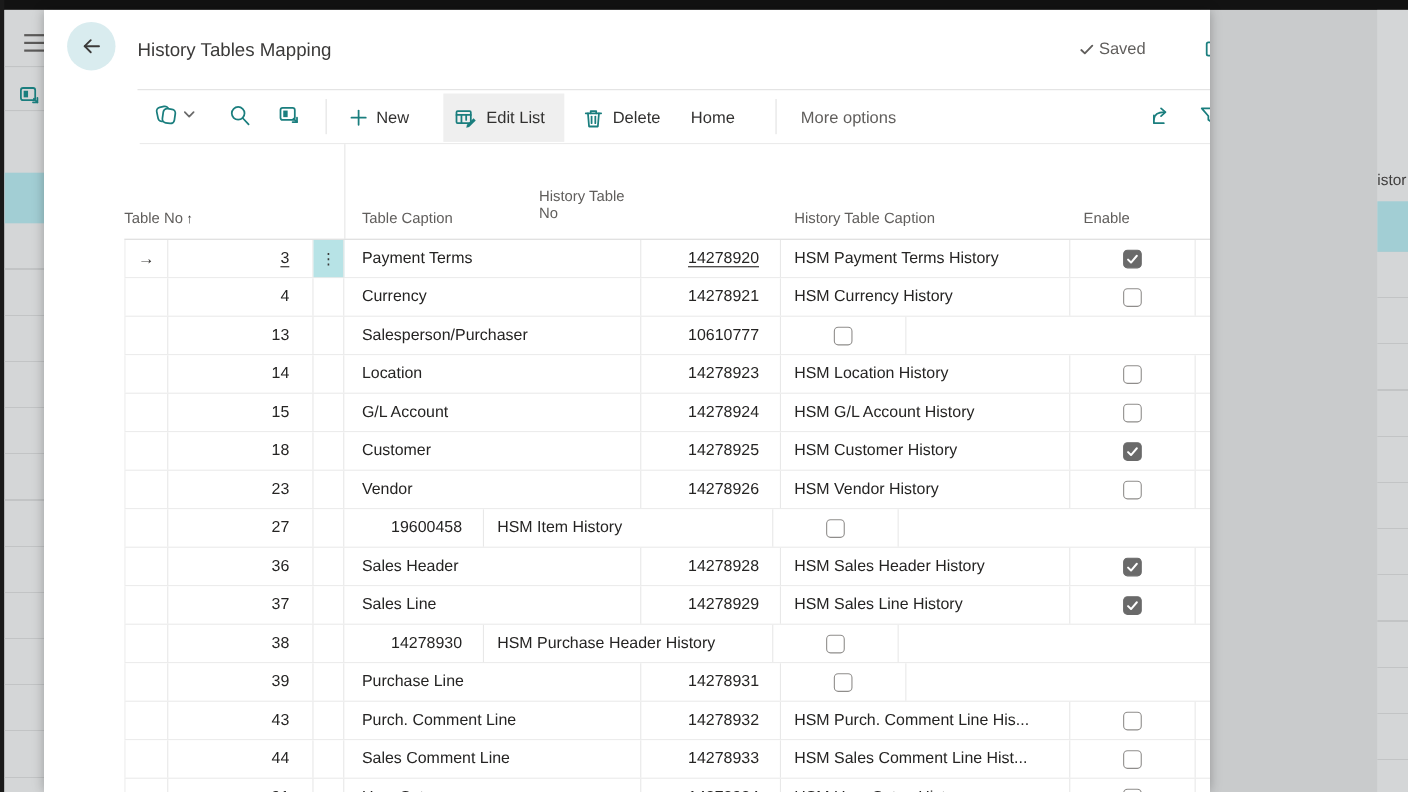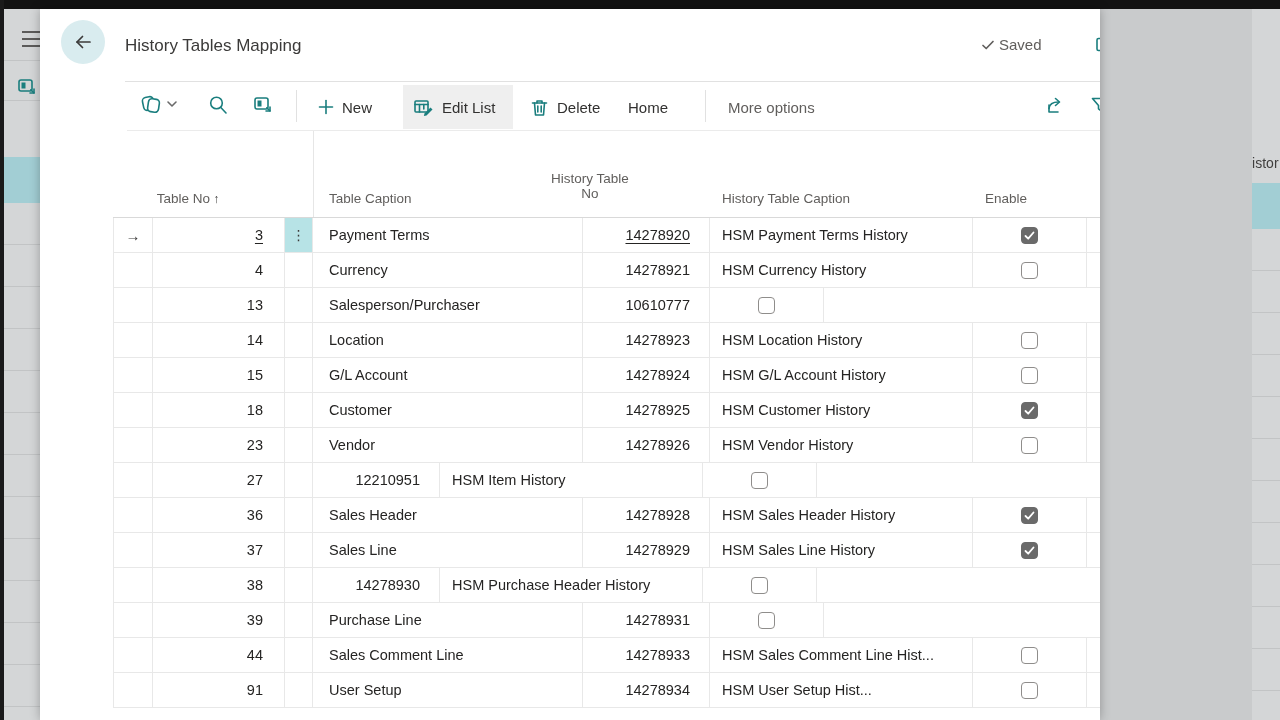--- a/index.html
+++ b/index.html
@@ -37,21 +37,21 @@
   .tb-ico { position:absolute; top:85px; width:22px; height:22px; cursor:pointer; }
   .tb-vsep { position:absolute; top:81px; width:1px; height:32px; background:#e1e1e1; }
   .tb-item { position:absolute; top:76px; height:44px; display:flex; align-items:center; gap:8px;
              font-size:15px; color:#323130; cursor:pointer; padding:0 10px; }
   .tb-item.active { background:#efefef; }
   .tb-item.muted { color:#605e5c; }
   .tb-bottomline { position:absolute; left:87px; top:121px; width:1083px; height:1px; background:#ebebeb; }
 
   
   .th { position:absolute; color:#605e5c; font-size:13.5px; white-space:nowrap; cursor:pointer; }
-  .th.right { text-align:center; }
+  .th.right { text-align:left; }
   .thdr-vline { position:absolute; left:273px; top:122px; width:1px; height:86px; background:#e6e6e6; }
   .thdr-bottom { position:absolute; left:73px; top:208px; width:1034px; height:1px; background:#d9d9d9; }
   .sort-arrow { font-size:12px; color:#3b3a39; margin-left:3px; }
 
   
   .tbody { position:absolute; left:73px; top:209px; width:1034px; height:502px; overflow:hidden; }
   .trow { display:flex; width:1034px; height:35px; border-bottom:1px solid #e8e8e8;
           font-size:14.5px; color:#252423; cursor:pointer; background:#fff; }
   .cell { height:100%; display:flex; align-items:center; border-right:1px solid #e8e8e8; overflow:hidden; }
   .c-gutter { width:40px; border-left:1px solid #e8e8e8; justify-content:center; color:#3b3a39; font-size:15px; }
@@ -375,21 +375,21 @@
         </div>
         <div class="cell c-nop"></div>
       </div>
       <div class="trow">
         <div class="cell c-gutter"></div>
         <div class="cell c-tno">
           <div class="">27</div>
         </div>
         <div class="cell c-menu"></div>
         <div class="cell c-hno">
-          <div class="">12210951</div>
+          <div class="">19600458</div>
         </div>
         <div class="cell c-hcap">HSM Item History</div>
         <div class="cell c-en">
           <div class="cb"></div>
         </div>
         <div class="cell c-nop"></div>
       </div>
       <div class="trow">
         <div class="cell c-gutter"></div>
         <div class="cell c-tno">
@@ -456,20 +456,36 @@
           <div class="">14278931</div>
         </div>
         <div class="cell c-en">
           <div class="cb"></div>
         </div>
         <div class="cell c-nop"></div>
       </div>
       <div class="trow">
         <div class="cell c-gutter"></div>
         <div class="cell c-tno">
+          <div class="">43</div>
+        </div>
+        <div class="cell c-menu"></div>
+        <div class="cell c-cap">Purch. Comment Line</div>
+        <div class="cell c-hno">
+          <div class="">14278932</div>
+        </div>
+        <div class="cell c-hcap">HSM Purch. Comment Line His...</div>
+        <div class="cell c-en">
+          <div class="cb"></div>
+        </div>
+        <div class="cell c-nop"></div>
+      </div>
+      <div class="trow">
+        <div class="cell c-gutter"></div>
+        <div class="cell c-tno">
           <div class="">44</div>
         </div>
         <div class="cell c-menu"></div>
         <div class="cell c-cap">Sales Comment Line</div>
         <div class="cell c-hno">
           <div class="">14278933</div>
         </div>
         <div class="cell c-hcap">HSM Sales Comment Line Hist...</div>
         <div class="cell c-en">
           <div class="cb"></div>

